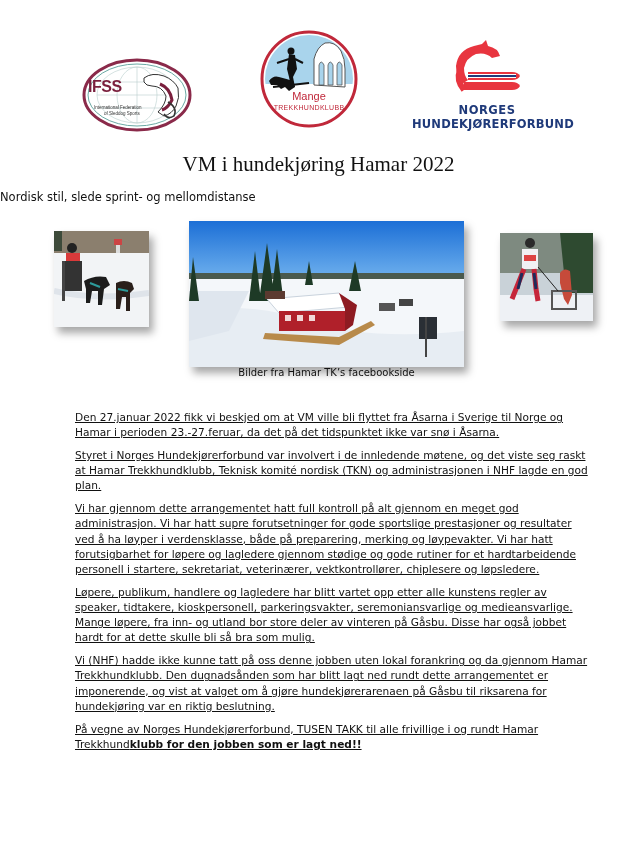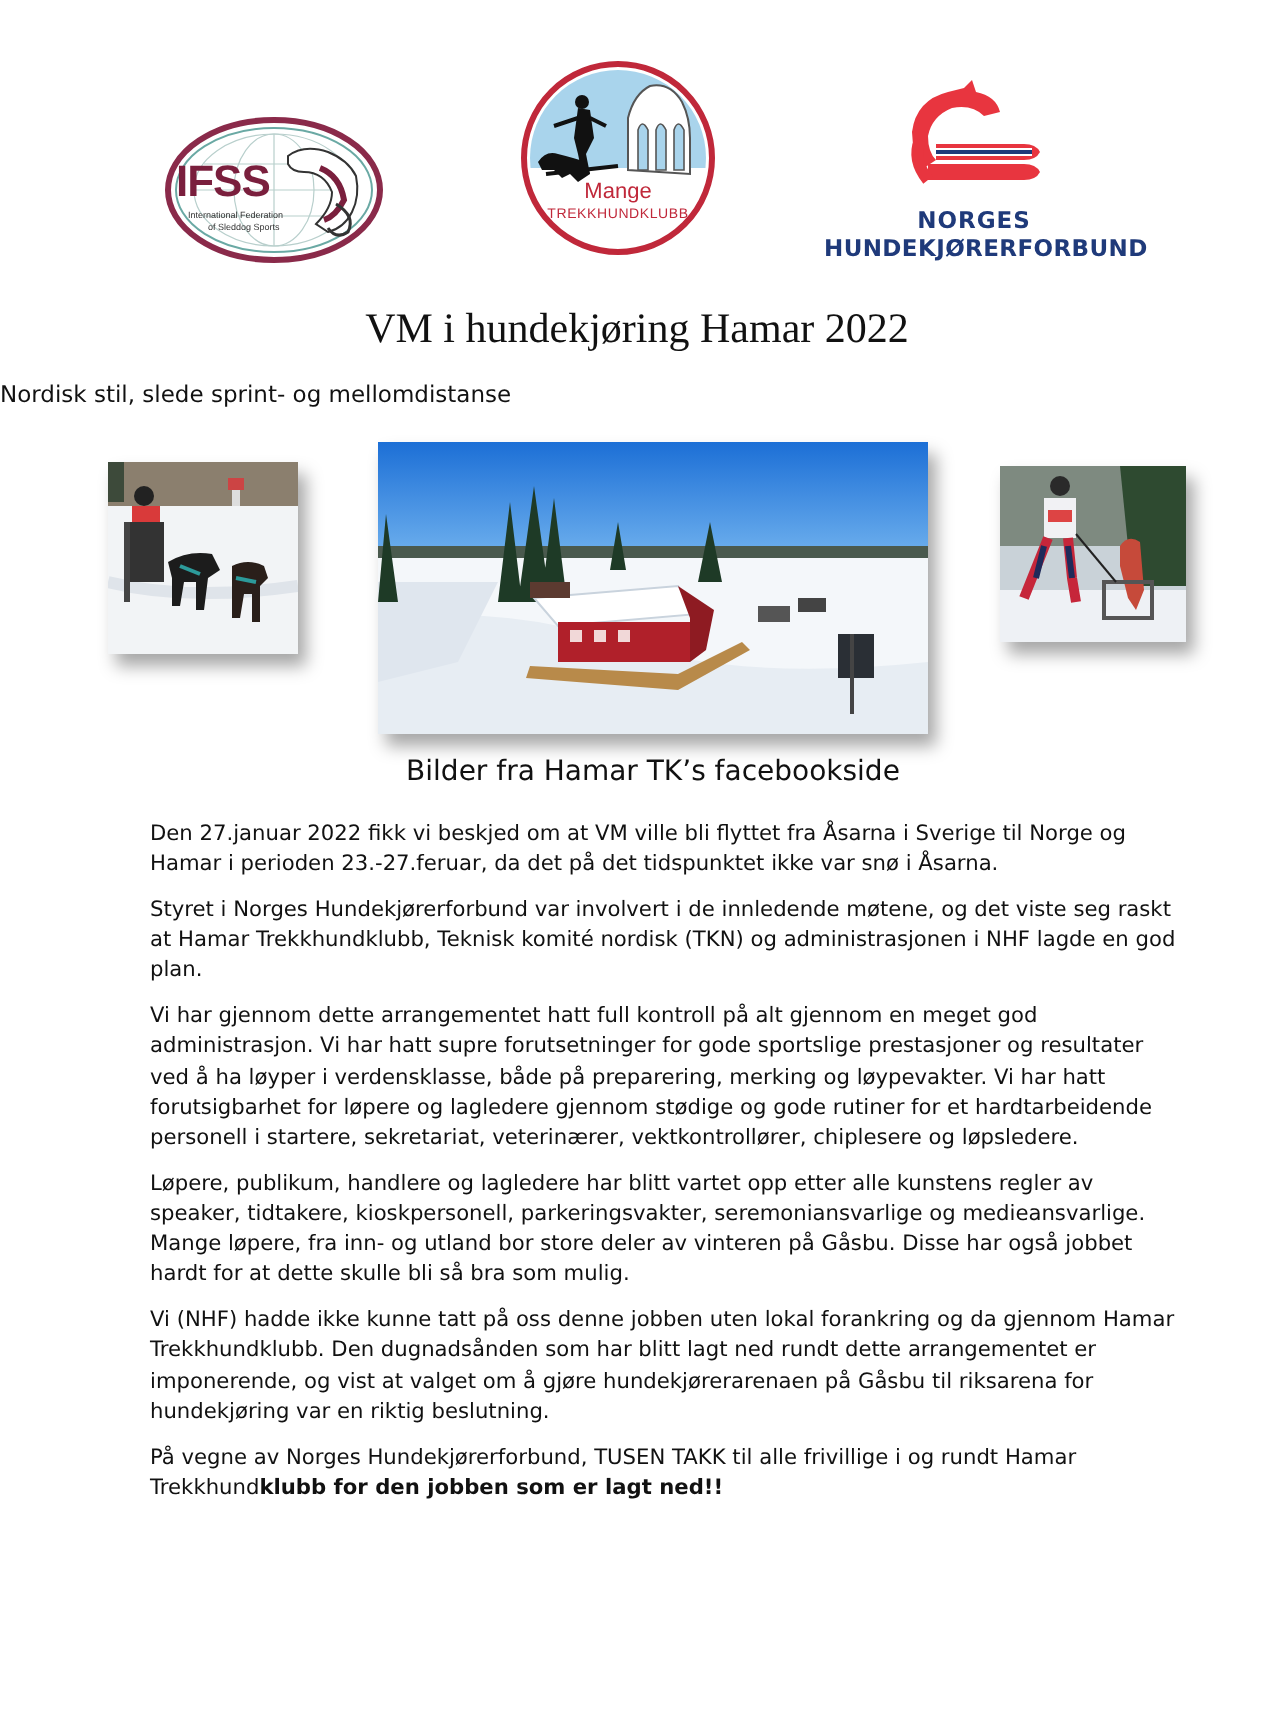--- a/index.html
+++ b/index.html
@@ -20,27 +20,27 @@
   .title { left: 0; width: 637px; top: 152px; text-align: center;
            font-size: 21px; font-family: Liberation Serif, serif; color: #111; }
   .subtitle { left: 0; width: 637px; top: 190px; text-align: left;
               font-size: 11.5px; font-family: "DejaVu Sans", sans-serif; color: #111; }
 
   
   .photo { box-shadow: 4px 6px 8px rgba(0,0,0,0.35); overflow: hidden; }
   .photo-left { left: 54px; top: 231px; width: 95px; height: 96px; }
   .photo-center { left: 189px; top: 221px; width: 275px; height: 146px; }
   .photo-right { left: 500px; top: 233px; width: 93px; height: 88px; }
-  .caption { left: 189px; width: 275px; top: 378px; text-align: center;
-             font-size: 14px; font-family: "DejaVu Sans", sans-serif; color: #111; }
+  .caption { left: 189px; width: 275px; top: 367px; text-align: center;
+             font-size: 10px; font-family: "DejaVu Sans", sans-serif; color: #111; }
 
   
   .body { left: 75px; top: 410px; width: 515px; font-size: 10.6px; line-height: 15.2px;
           font-family: "DejaVu Sans", sans-serif; color: #111; }
-  .body p { margin: 0 0 7.6px 0; }
+  .body p { margin: 0 0 7.6px 0; text-decoration: underline; }
   .bold { font-weight: bold; }
 </style>
 </head>
 <body>
 
 <div class="abs logo-ifss">
   <svg width="110" height="74" viewBox="0 0 110 74">
     <ellipse cx="55" cy="37" rx="53" ry="35" fill="#fff" stroke="#8a2a4a" stroke-width="3"></ellipse>
     <ellipse cx="55" cy="37" rx="49" ry="31" fill="none" stroke="#6aa9a4" stroke-width="1"></ellipse>
     <g stroke="#b8cfcc" stroke-width="0.6" fill="none">
@@ -48,21 +48,21 @@
       <ellipse cx="55" cy="37" rx="20" ry="28"></ellipse>
       <line x1="55" y1="9" x2="55" y2="65"></line>
       <line x1="15" y1="37" x2="95" y2="37"></line>
       <line x1="20" y1="24" x2="90" y2="24"></line>
       <line x1="20" y1="50" x2="90" y2="50"></line>
     </g>
     <path d="M62 20 Q70 14 82 18 Q92 22 96 30 Q98 40 94 48 Q90 56 82 58 L76 54 Q84 46 84 38 Q80 28 70 28 Q64 28 62 24 Z" fill="#fff" stroke="#333" stroke-width="1"></path>
     <path d="M78 26 Q88 30 90 42 Q86 50 80 52" fill="none" stroke="#7a1f3d" stroke-width="3"></path>
     <path d="M86 44 Q96 50 92 58 Q86 62 82 56" fill="none" stroke="#333" stroke-width="1.5"></path>
   </svg>
-  <div class="abs" style="left:6px;top:20px;font-size:22px;font-weight:bold;color:#7a1f3d;font-family:'Liberation Sans',sans-serif;letter-spacing:-0.5px;">IFSS</div>
+  <div class="abs" style="left:6px;top:20px;font-size:16px;font-weight:bold;color:#7a1f3d;font-family:'Liberation Sans',sans-serif;letter-spacing:-0.5px;">IFSS</div>
   <div class="abs" style="left:12px;top:47px;font-size:4.5px;color:#333;white-space:nowrap;">International Federation</div>
   <div class="abs" style="left:22px;top:53px;font-size:4.5px;color:#333;white-space:nowrap;">of Sleddog Sports</div>
 </div>
 
 <div class="abs logo-hamar">
   <svg width="100" height="100" viewBox="0 0 100 100">
     <circle cx="50" cy="50" r="47" fill="#fff" stroke="#c0283a" stroke-width="3"></circle>
     <clipPath id="hc">
         <circle cx="50" cy="50" r="44"></circle>
       </clipPath>

